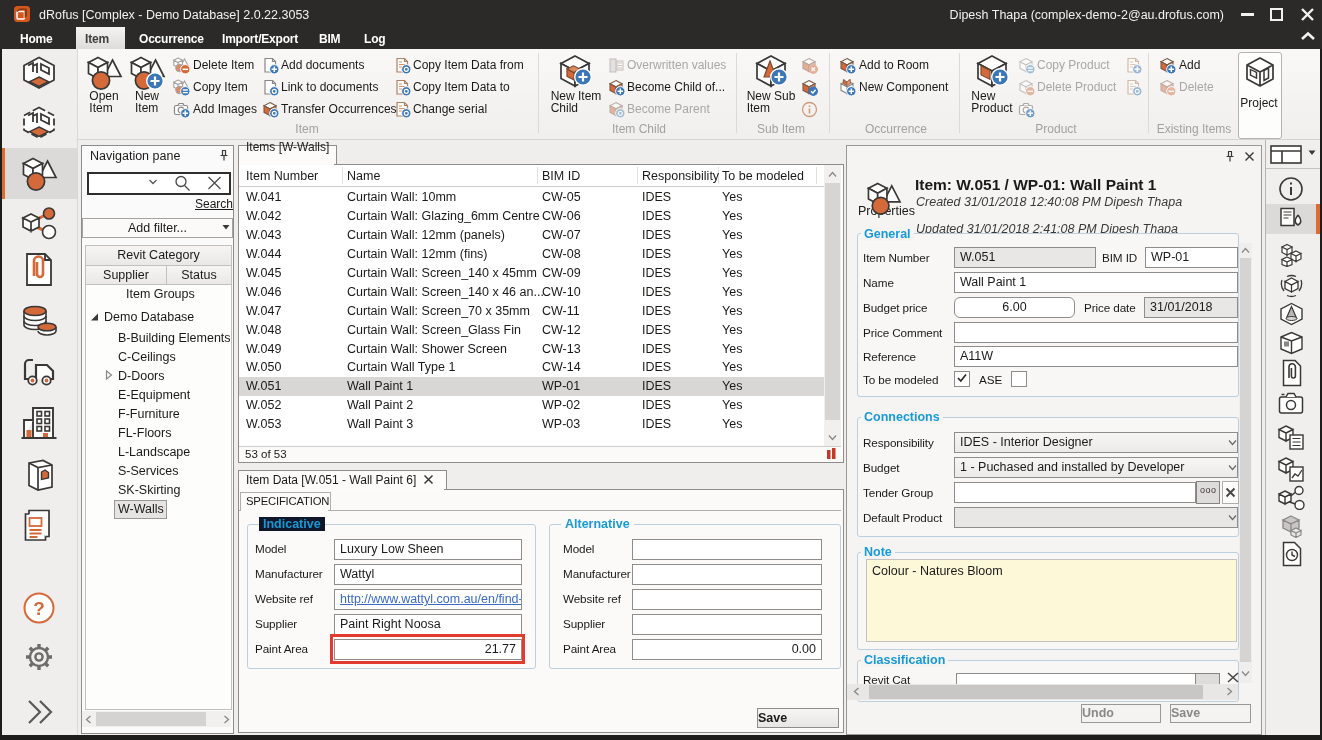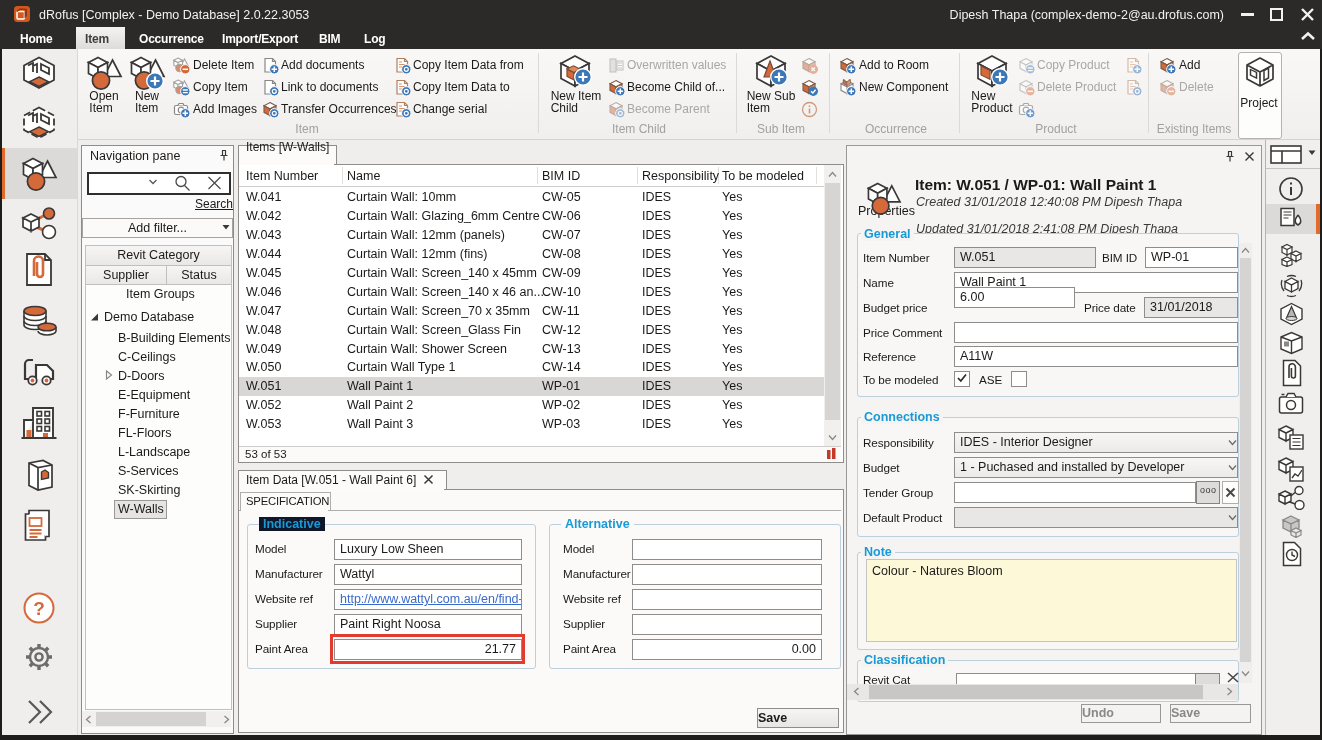--- a/index.html
+++ b/index.html
@@ -645,21 +645,21 @@
 
 <div class="fset" style="left:857px;top:233px;width:380px;height:162px;background:#f8f7f6;"></div>
 <div class="ab blue" style="left:861px;top:227px;background:#f5f4f3;padding:0 3px;">General</div>
 <div class="ab flab" style="left:863px;top:251px;">Item Number</div>
 <div class="inp dis" style="left:954px;top:247px;width:130px;height:19px;">W.051</div>
 <div class="ab flab" style="left:1102px;top:251px;">BIM ID</div>
 <div class="inp" style="left:1145px;top:247px;width:81px;height:19px;">WP-01</div>
 <div class="ab flab" style="left:863px;top:276px;">Name</div>
 <div class="inp" style="left:954px;top:272px;width:272px;height:19px;">Wall Paint 1</div>
 <div class="ab flab" style="left:863px;top:301px;">Budget price</div>
-<div class="inp" style="left:954px;top:287px;width:109px;height:19px;text-align:left;">6.00</div>
+<div class="inp" style="left:954px;top:297px;width:109px;height:19px;text-align:center;border-radius:6px;">6.00</div>
 <div class="ab flab" style="left:1084px;top:301px;">Price date</div>
 <div class="inp dis" style="left:1144px;top:297px;width:82px;height:19px;">31/01/2018</div>
 <div class="ab flab" style="left:863px;top:326px;">Price Comment</div>
 <div class="inp" style="left:954px;top:322px;width:272px;height:19px;"></div>
 <div class="ab flab" style="left:863px;top:350px;">Reference</div>
 <div class="inp" style="left:954px;top:346px;width:272px;height:19px;">A11W</div>
 <div class="ab flab" style="left:863px;top:373px;">To be modeled</div>
 <div class="ab" style="left:954px;top:371px;width:14px;height:14px;background:#fff;border:1px solid #8f8d8b;"></div>
 <svg class="ab" style="left:956px;top:372px" width="12" height="12" viewBox="0 0 12 12">
     <path d="M2 6 L4.8 9 L10 2.5" fill="none" stroke="#2b2a29" stroke-width="1.7"></path>

